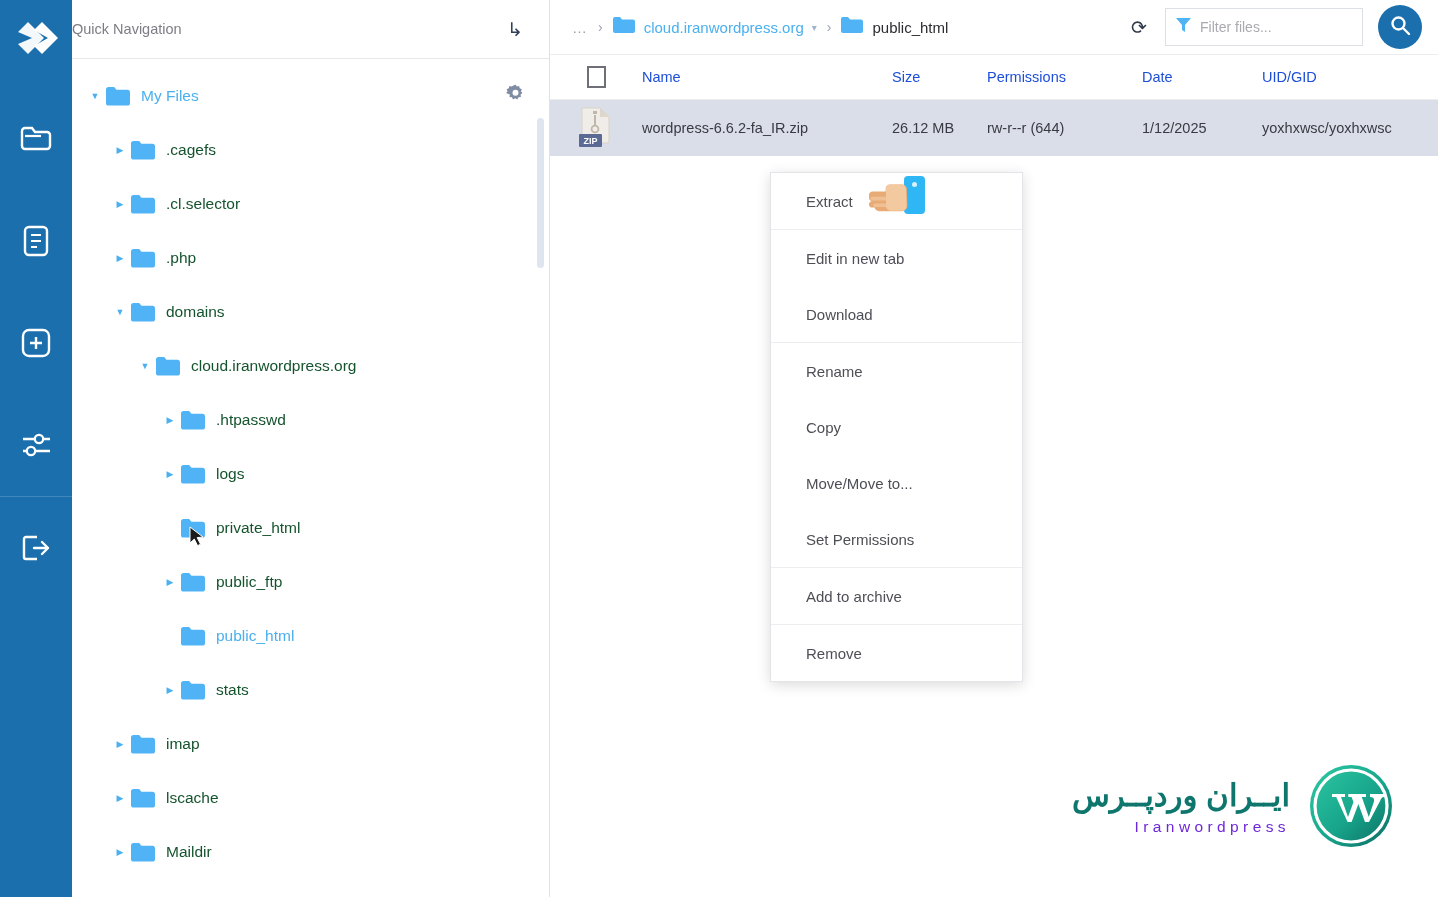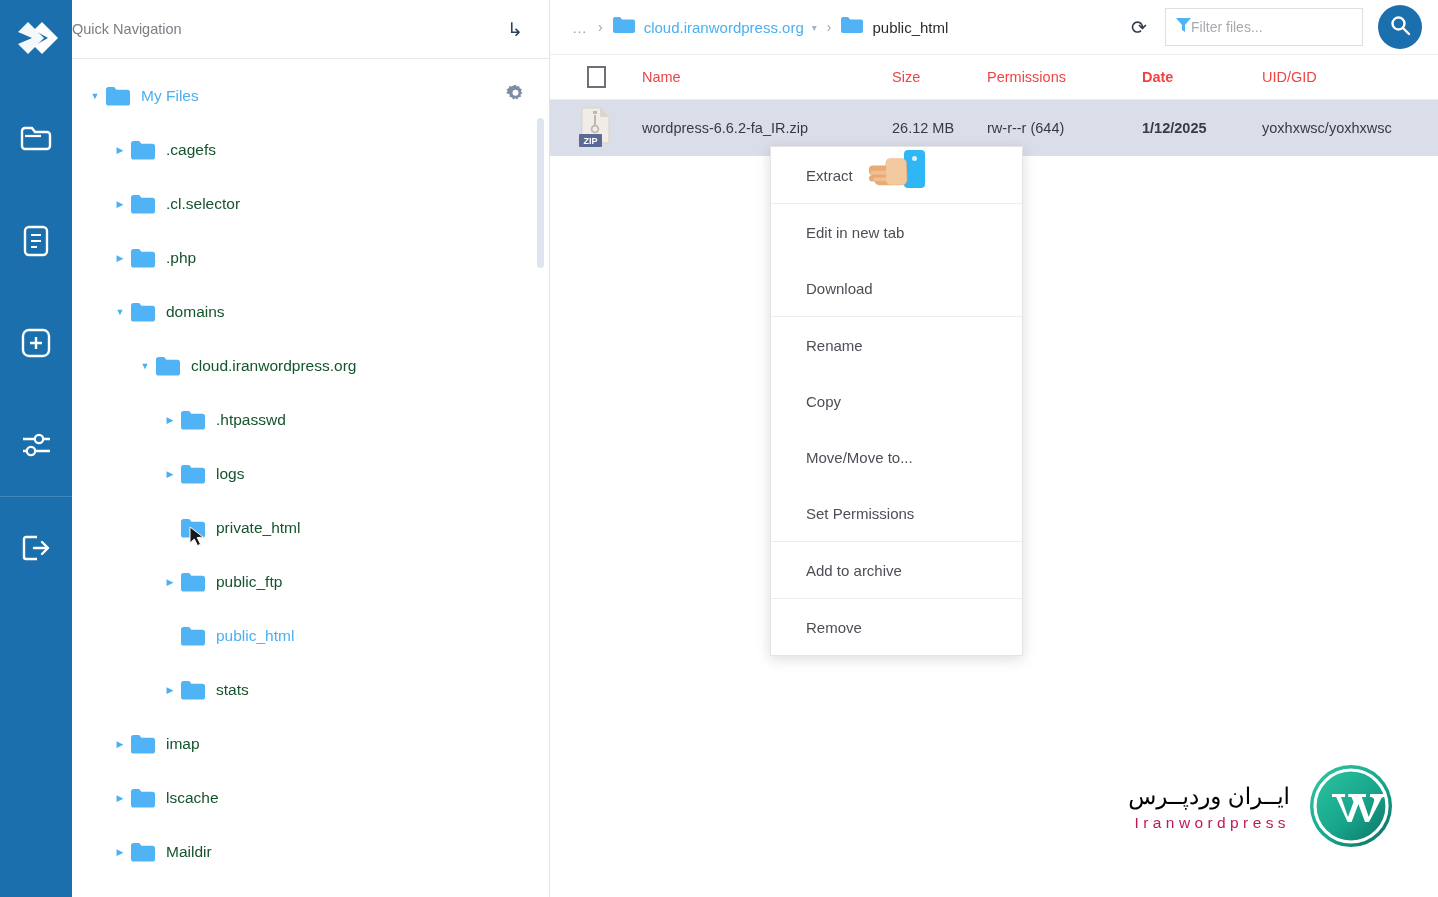--- a/index.html
+++ b/index.html
@@ -86,57 +86,57 @@
   .refresh-btn {
     font-size: 19px; color: #2f3b4a; margin-right: 18px; cursor: pointer;
     line-height: 1;
   }
   .filter-box {
     width: 198px; height: 38px; border: 1px solid #dcdfe4; background: #fff;
     display: flex; align-items: center; padding: 0 10px; cursor: text;
   }
   .filter-input {
     border: 0; outline: 0; font-size: 14px; color: #34343b;
-    font-family: "Liberation Sans", sans-serif; width: 100%; margin-left: 0;
+    font-family: "Liberation Sans", sans-serif; width: 100%; margin-left: 9px;
     background: transparent;
   }
   .filter-input::placeholder { color: #a9a9b0; }
   .search-fab {
     width: 44px; height: 44px; border-radius: 50%; background: #1b6fad;
     display: flex; align-items: center; justify-content: center;
     margin-left: 15px; cursor: pointer;
   }
 
   .table-head {
     height: 46px; display: flex; align-items: center;
     border-top: 1px solid #ededf0; border-bottom: 1px solid #ededf0;
     background: #fff;
   }
-  .th { font-size: 14.5px; color: #ef4444; }
+  .th { font-size: 14.5px; color: #1d4ed8; }
   .col-chk { width: 92px; display: flex; justify-content: center; align-items: flex-end; }
   .col-name { width: 250px; }
   .col-size { width: 95px; }
   .col-perm { width: 155px; }
-  .col-date { width: 120px; font-weight: bold; }
+  .col-date { width: 120px; }
   .col-uid  { flex: 1; }
   .chkbox {
     width: 19px; height: 22px; border: 2px solid #6f6f77; background: #fff;
     cursor: pointer;
   }
 
   .row {
     height: 56px; display: flex; align-items: center;
     background: #d9dee8; cursor: pointer;
   }
   .td { font-size: 14.5px; color: #3a3a42; }
   .zip-ico { width: 38px; height: 42px; position: relative; }
 
   
   .ctx {
-    position: absolute; left: 220px; top: 146px; width: 253px;
+    position: absolute; left: 220px; top: 172px; width: 253px;
     background: #fff; border: 1px solid #e4e4e8;
     box-shadow: 0 3px 13px rgba(0,0,0,.14); z-index: 40;
   }
   .ctx-item {
     height: 56px; display: flex; align-items: center; padding-left: 35px;
     font-size: 15px; color: #4e4e57; cursor: pointer;
   }
   .ctx-sep { height: 1px; background: #ededf0; }
   .hand {
     position: absolute; left: 96px; top: 5px; z-index: 50;
@@ -151,25 +151,25 @@
     width: 5px; height: 5px; border-radius: 50%; background: #d6f1ff;
   }
 
   
   .wm {
     position: absolute; right: 44px; bottom: 44px;
     display: flex; align-items: center; gap: 18px;
   }
   .wm-text { text-align: right; }
   .wm-fa {
-    font-size: 23px; font-weight: normal; color: #000000; direction: rtl;
+    font-size: 31px; font-weight: bold; color: #0f766e; direction: rtl;
     line-height: 1.05; letter-spacing: -1px;
   }
   .wm-en {
-    font-size: 15.5px; color: #be185d; letter-spacing: 4.4px;
+    font-size: 15.5px; color: #6d28d9; letter-spacing: 4.4px;
     margin-top: 6px;
     text-align: right;
   }
 </style>
 </head>
 <body>
 
 <div class="app">
 
   <div class="rail">

